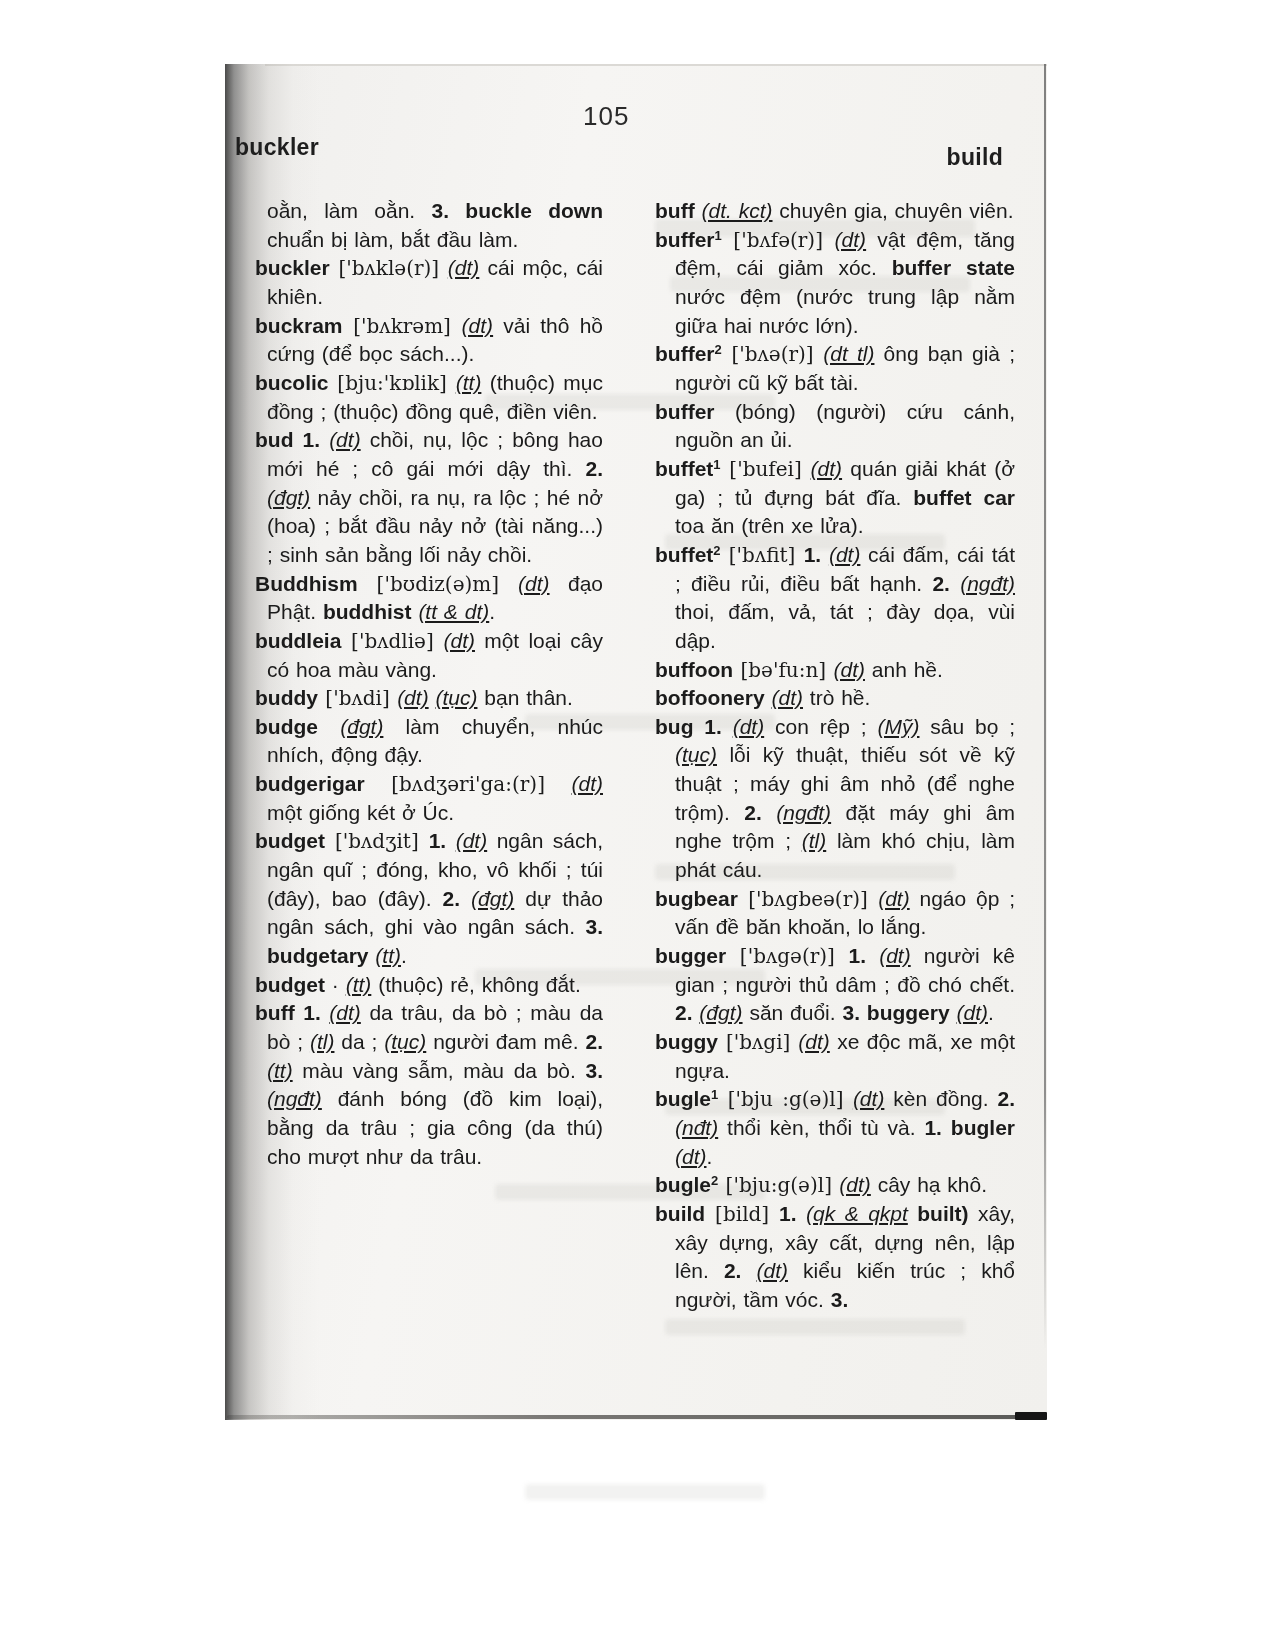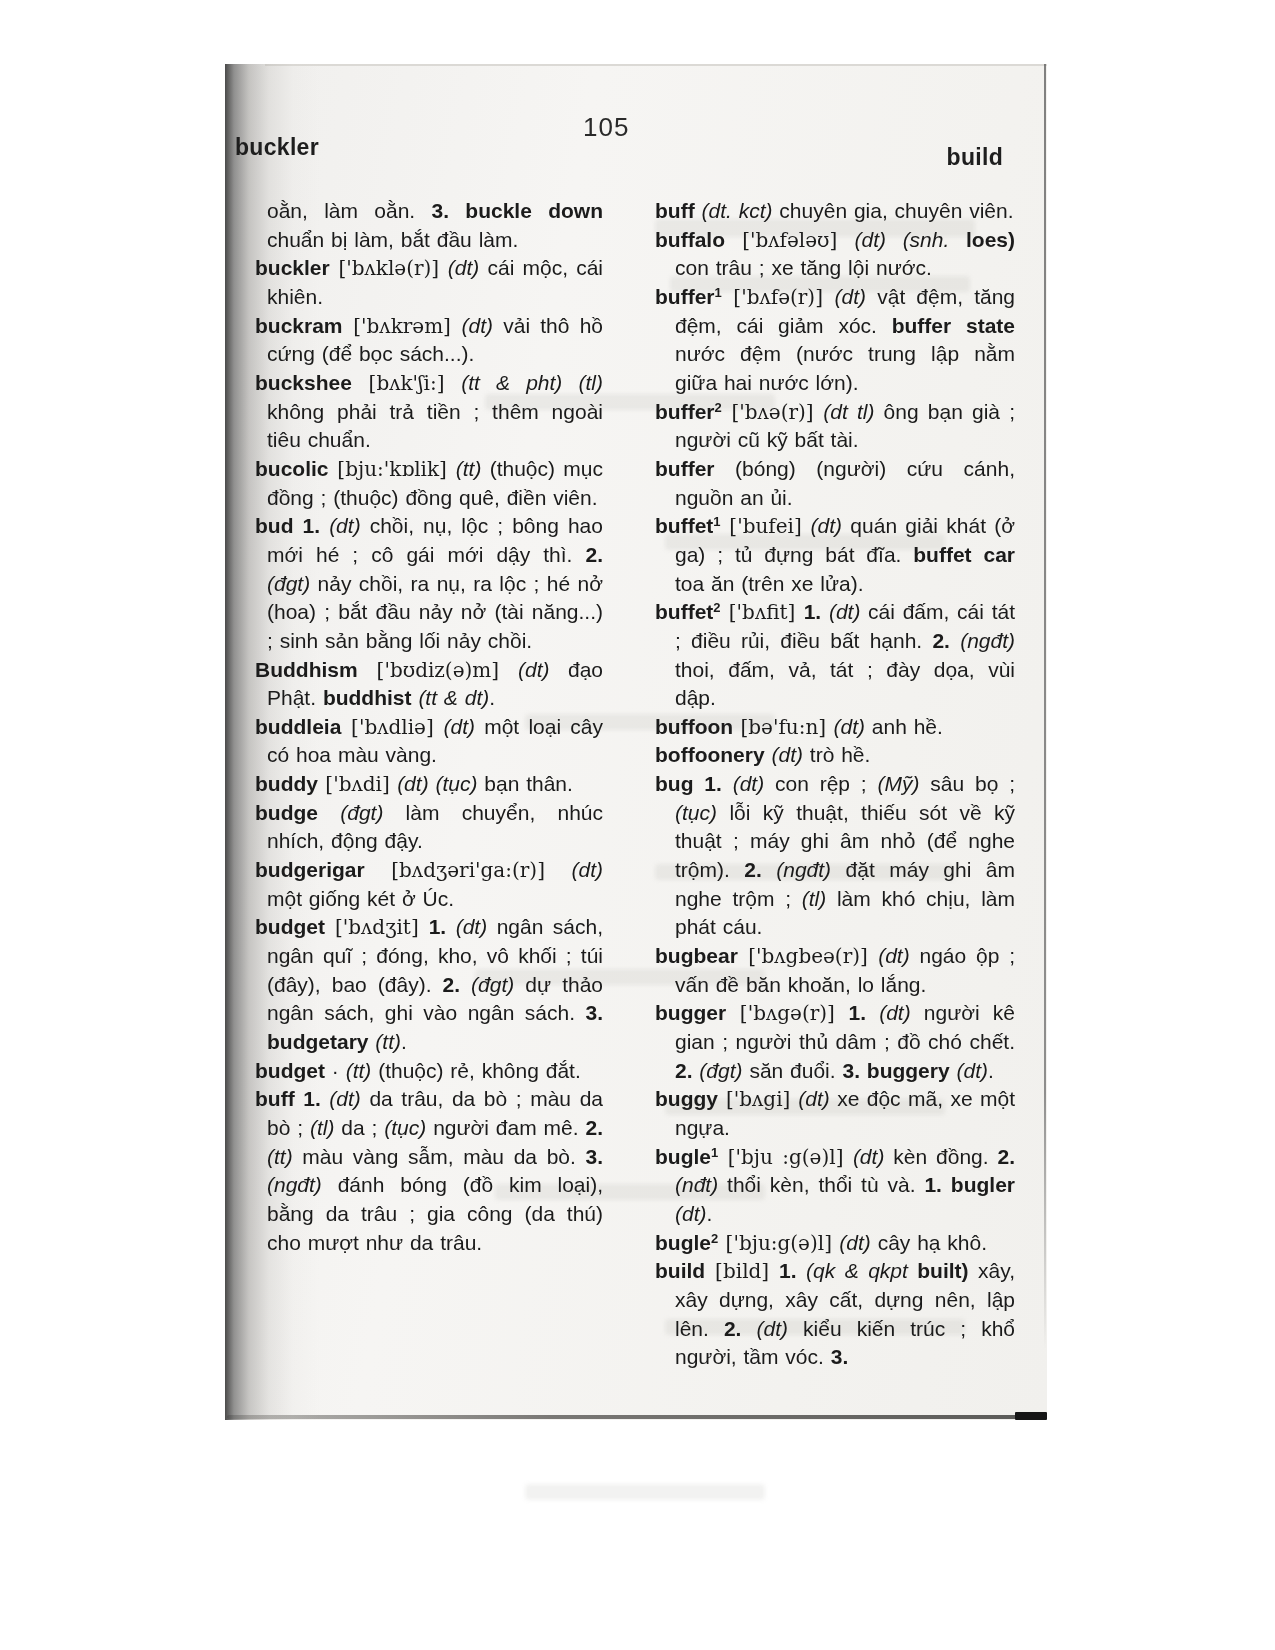--- a/index.html
+++ b/index.html
@@ -30,36 +30,36 @@
   .bottom-edge{
     position:absolute;left:2px;bottom:1px;width:812px;height:4px;border-radius:2px;
     background:linear-gradient(to right,rgba(70,68,64,0.35),rgba(55,53,50,0.65) 40%,rgba(40,40,38,0.75));
   }
   .bottom-blob{
     position:absolute;left:790px;bottom:0px;width:32px;height:8px;background:#161616;border-radius:1px;
   }
   .guide-word{position:absolute;font-weight:bold;font-size:23px;color:#1e1e1e;letter-spacing:0.3px;}
   .gw-left{left:10px;top:70px;}
   .gw-right{right:44px;top:80px;}
-  .page-num{position:absolute;left:358px;top:48px;font-size:26px;color:#2a2a2a;letter-spacing:1px;}
+  .page-num{position:absolute;left:358px;top:37px;font-size:26px;color:#2a2a2a;letter-spacing:1px;}
 
   .col{position:absolute;top:133px;margin-left:20px;}
   .col-left{left:10px;width:348px;}
   .col-right{left:410px;width:360px;}
 
   .entry{
     margin:0;text-align:justify;color:#1b1b1b;
     font-size:21px;line-height:28.65px;
     word-spacing:1px;
   }
   .col-left .entry{padding-left:12px;text-indent:-12px;}
   .col-right .entry{padding-left:20px;text-indent:-20px;}
   .entry.cont{text-indent:0;}
   .b{font-weight:bold;}
-  .i{font-style:italic;}
+  .i{font-style:italic;text-decoration:underline;}
   .ph{font-family:"DejaVu Serif","Liberation Serif",serif;font-size:20px;}
   .sup{font-size:13px;vertical-align:7px;font-weight:bold;line-height:0;}
 
   .smudge{position:absolute;background:rgba(125,125,115,0.10);filter:blur(2px);border-radius:4px;pointer-events:none;}
 </style>
 </head>
 <body>
 
 <div class="book-page">
 
@@ -83,35 +83,33 @@
   <div class="spine-shadow"></div>
 
   <span class="guide-word gw-left">buckler</span>
   <span class="page-num">105</span>
   <span class="guide-word gw-right">build</span>
 
   <div class="col col-left" id="col-left">
       <p class="entry cont"><span>oằn, làm oằn. </span><span class="b">3. buckle down</span><span> chuẩn bị làm, bắt đầu làm.</span></p>
       <p class="entry"><span class="b">buckler</span><span class="ph"> ['bʌklə(r)] </span><span class="i">(dt)</span><span> cái mộc, cái khiên.</span></p>
       <p class="entry"><span class="b">buckram</span><span class="ph"> ['bʌkrəm] </span><span class="i">(dt)</span><span> vải thô hồ cứng (để bọc sách...).</span></p>
-      <p class="entry"><span class="b">buckshee</span><span class="ph"> [bʌk'ʃi:] </span><span class="i">(tt &amp; pht) (tl)</span><span> không phải trả tiền ; thêm ngoài tiêu chuẩn.</span></p>
       <p class="entry"><span class="b">bucolic</span><span class="ph"> [bju:'kɒlik] </span><span class="i">(tt)</span><span> (thuộc) mục đồng ; (thuộc) đồng quê, điền viên.</span></p>
       <p class="entry"><span class="b">bud</span><span> </span><span class="b">1.</span><span> </span><span class="i">(dt)</span><span> chồi, nụ, lộc ; bông hao mới hé ; cô gái mới dậy thì. </span><span class="b">2.</span><span> </span><span class="i">(đgt)</span><span> nảy chồi, ra nụ, ra lộc ; hé nở (hoa) ; bắt đầu nảy nở (tài năng...) ; sinh sản bằng lối nảy chồi.</span></p>
       <p class="entry"><span class="b">Buddhism</span><span class="ph"> ['bʊdiz(ə)m] </span><span class="i">(dt)</span><span> đạo Phật. </span><span class="b">buddhist</span><span> </span><span class="i">(tt &amp; dt)</span><span>.</span></p>
       <p class="entry"><span class="b">buddleia</span><span class="ph"> ['bʌdliə] </span><span class="i">(dt)</span><span> một loại cây có hoa màu vàng.</span></p>
       <p class="entry"><span class="b">buddy</span><span class="ph"> ['bʌdi] </span><span class="i">(dt)</span><span> </span><span class="i">(tục)</span><span> bạn thân.</span></p>
       <p class="entry"><span class="b">budge</span><span> </span><span class="i">(đgt)</span><span> làm chuyển, nhúc nhích, động đậy.</span></p>
       <p class="entry"><span class="b">budgerigar</span><span class="ph"> [bʌdʒəri'ga:(r)] </span><span class="i">(dt)</span><span> một giống két ở Úc.</span></p>
       <p class="entry"><span class="b">budget</span><span class="ph"> ['bʌdʒit] </span><span class="b">1.</span><span> </span><span class="i">(dt)</span><span> ngân sách, ngân quĩ ; đóng, kho, vô khối ; túi (đây), bao (đây). </span><span class="b">2.</span><span> </span><span class="i">(đgt)</span><span> dự thảo ngân sách, ghi vào ngân sách. </span><span class="b">3. budgetary</span><span> </span><span class="i">(tt)</span><span>.</span></p>
       <p class="entry"><span class="b">budget</span><span> · </span><span class="i">(tt)</span><span> (thuộc) rẻ, không đắt.</span></p>
       <p class="entry"><span class="b">buff</span><span> </span><span class="b">1.</span><span> </span><span class="i">(dt)</span><span> da trâu, da bò ; màu da bò ; </span><span class="i">(tl)</span><span> da ; </span><span class="i">(tục)</span><span> người đam mê. </span><span class="b">2.</span><span> </span><span class="i">(tt)</span><span> màu vàng sẫm, màu da bò. </span><span class="b">3.</span><span> </span><span class="i">(ngđt)</span><span> đánh bóng (đồ kim loại), bằng da trâu ; gia công (da thú) cho mượt như da trâu.</span></p>
     </div>
   <div class="col col-right" id="col-right">
       <p class="entry"><span class="b">buff</span><span> </span><span class="i">(dt. kct)</span><span> chuyên gia, chuyên viên.</span></p>
-      <p class="entry"><span class="b">buffalo</span><span class="ph"> ['bʌfələʊ] </span><span class="i">(dt)</span><span> </span><span class="i">(snh.</span><span> </span><span class="b">loes)</span><span> con trâu ; xe tăng lội nước.</span></p>
       <p class="entry"><span class="b">buffer</span><span class="sup">1</span><span class="ph"> ['bʌfə(r)] </span><span class="i">(dt)</span><span> vật đệm, tăng đệm, cái giảm xóc. </span><span class="b">buffer state</span><span> nước đệm (nước trung lập nằm giữa hai nước lớn).</span></p>
       <p class="entry"><span class="b">buffer</span><span class="sup">2</span><span class="ph"> ['bʌə(r)] </span><span class="i">(dt tl)</span><span> ông bạn già ; người cũ kỹ bất tài.</span></p>
       <p class="entry"><span class="b">buffer</span><span> (bóng) (người) cứu cánh, nguồn an ủi.</span></p>
       <p class="entry"><span class="b">buffet</span><span class="sup">1</span><span class="ph"> ['bufei] </span><span class="i">(dt)</span><span> quán giải khát (ở ga) ; tủ đựng bát đĩa. </span><span class="b">buffet car</span><span> toa ăn (trên xe lửa).</span></p>
       <p class="entry"><span class="b">buffet</span><span class="sup">2</span><span class="ph"> ['bʌfit] </span><span class="b">1.</span><span> </span><span class="i">(dt)</span><span> cái đấm, cái tát ; điều rủi, điều bất hạnh. </span><span class="b">2.</span><span> </span><span class="i">(ngđt)</span><span> thoi, đấm, vả, tát ; đày dọa, vùi dập.</span></p>
       <p class="entry"><span class="b">buffoon</span><span class="ph"> [bə'fu:n] </span><span class="i">(dt)</span><span> anh hề.</span></p>
       <p class="entry"><span class="b">boffoonery</span><span> </span><span class="i">(dt)</span><span> trò hề.</span></p>
       <p class="entry"><span class="b">bug</span><span> </span><span class="b">1.</span><span> </span><span class="i">(dt)</span><span> con rệp ; </span><span class="i">(Mỹ)</span><span> sâu bọ ; </span><span class="i">(tục)</span><span> lỗi kỹ thuật, thiếu sót về kỹ thuật ; máy ghi âm nhỏ (để nghe trộm). </span><span class="b">2.</span><span> </span><span class="i">(ngđt)</span><span> đặt máy ghi âm nghe trộm ; </span><span class="i">(tl)</span><span> làm khó chịu, làm phát cáu.</span></p>
       <p class="entry"><span class="b">bugbear</span><span class="ph"> ['bʌgbeə(r)] </span><span class="i">(dt)</span><span> ngáo ộp ; vấn đề băn khoăn, lo lắng.</span></p>
       <p class="entry"><span class="b">bugger</span><span class="ph"> ['bʌgə(r)] </span><span class="b">1.</span><span> </span><span class="i">(dt)</span><span> người kê gian ; người thủ dâm ; đồ chó chết. </span><span class="b">2.</span><span> </span><span class="i">(đgt)</span><span> săn đuổi. </span><span class="b">3. buggery</span><span> </span><span class="i">(dt)</span><span>.</span></p>

